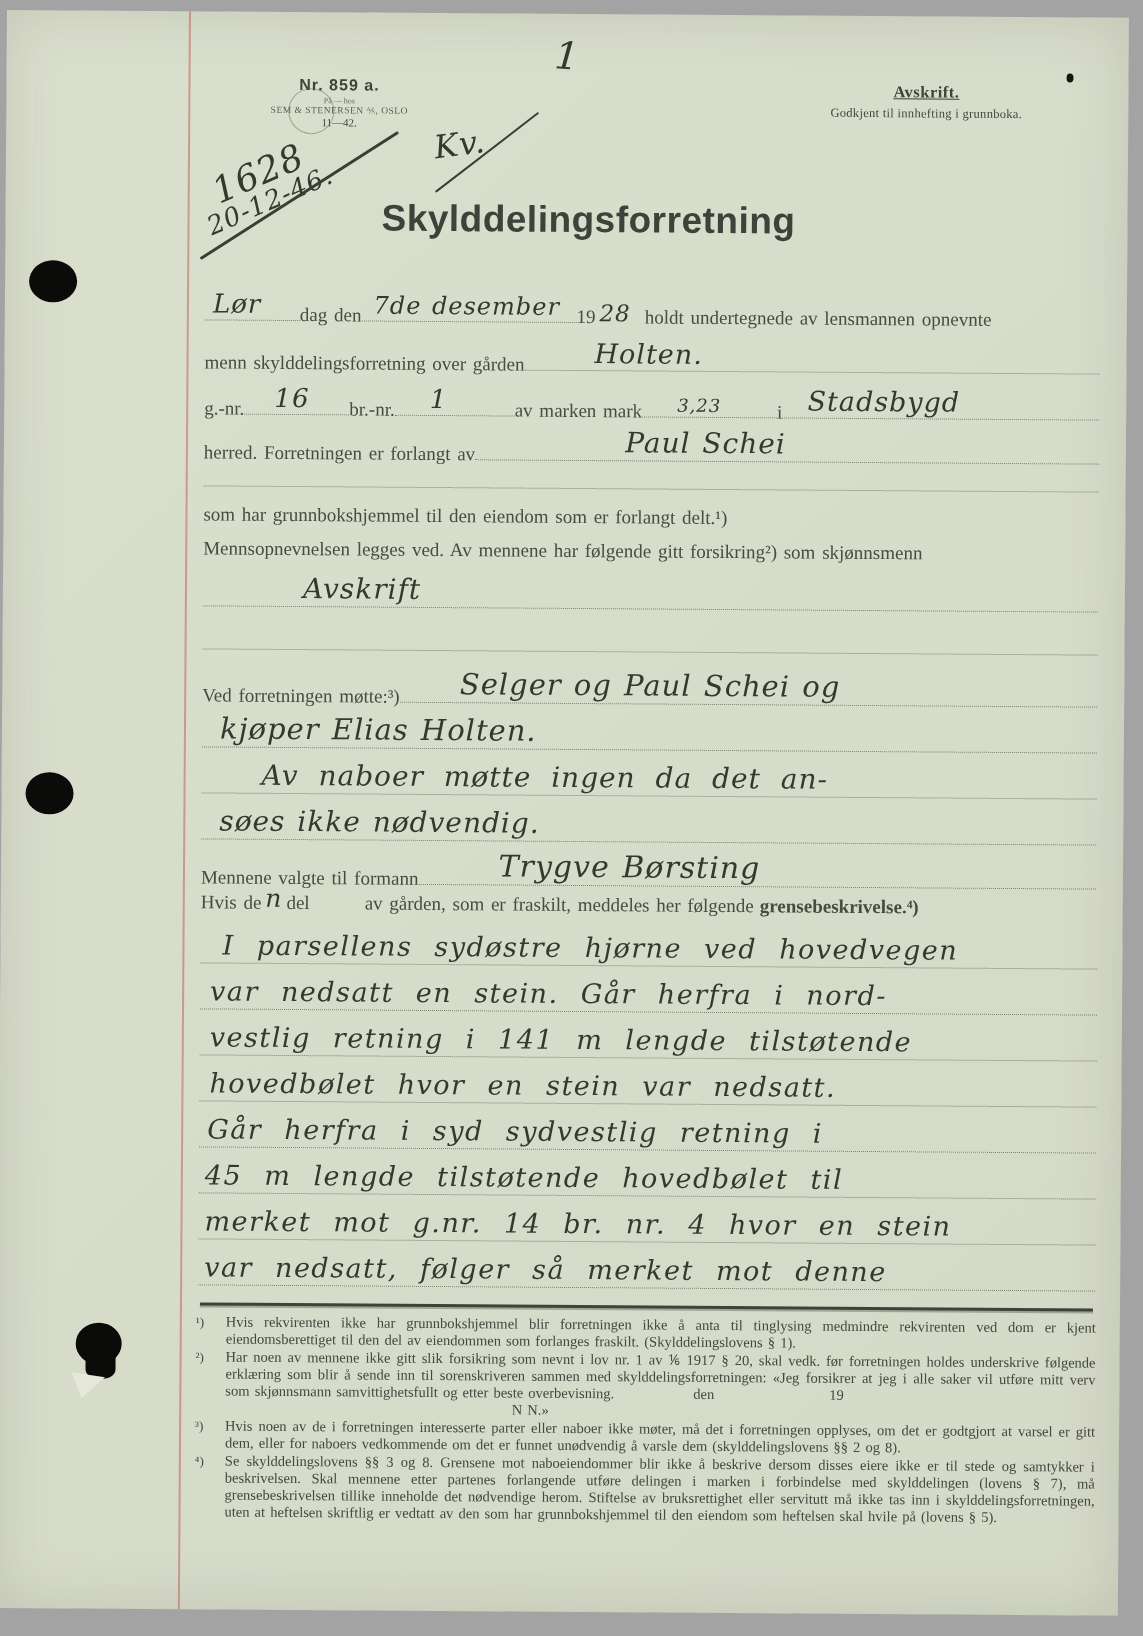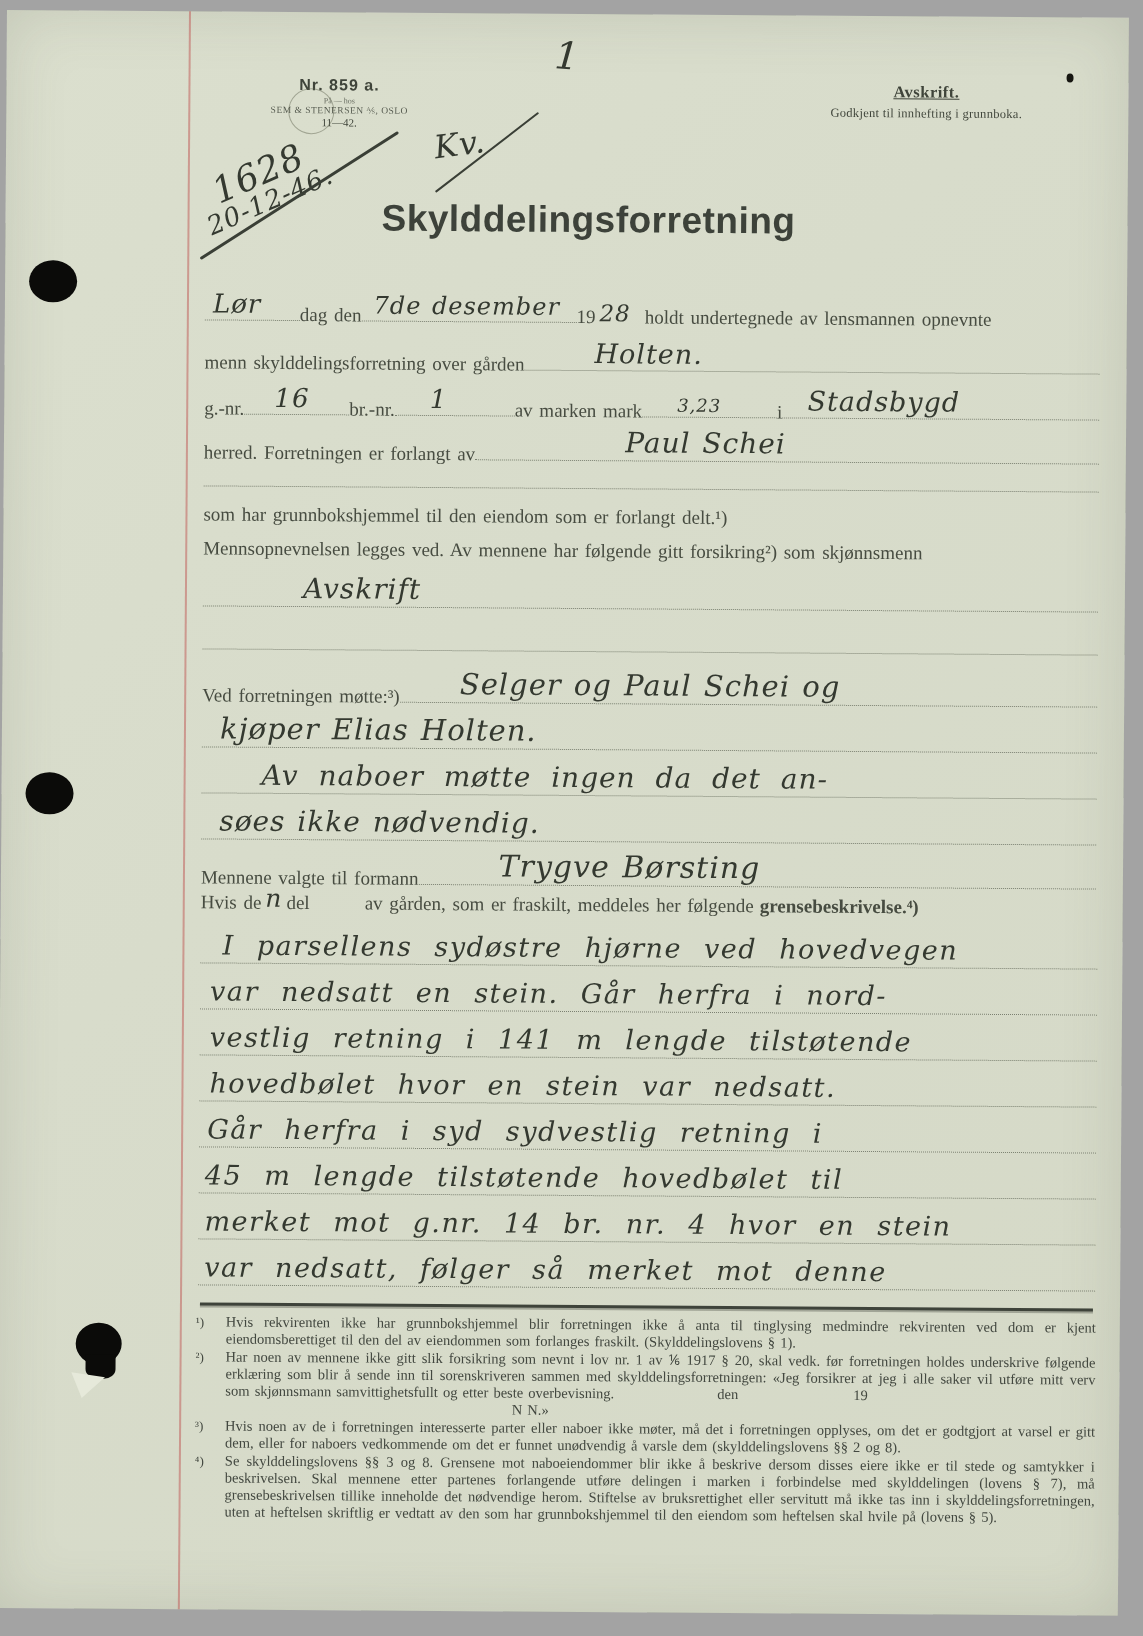--- a/index.html
+++ b/index.html
@@ -55,21 +55,21 @@
   .desc-row{position:absolute;left:200px;width:897px;height:46px;border-bottom:1.5px dotted #7b8071;}
   .desc-row .hw{position:absolute;bottom:2px;font-size:27px;word-spacing:12px;letter-spacing:1.5px;}
   .divider{position:absolute;left:202px;top:1291px;width:893px;height:3px;background:#3e433a;
            box-shadow:0 2px 0 rgba(62,67,58,.35);}
   
   .footnotes{position:absolute;left:198px;top:1302px;width:900px;color:#434840;font-size:14.5px;
              line-height:17px;}
   .fn{display:flex;align-items:flex-start;margin-bottom:1px;}
   .fn-marker{flex:0 0 30px;font-size:13px;}
   .fn-body{flex:1;text-align:justify;word-spacing:1.5px;}
-  .fn-den{margin-left:98px;}
+  .fn-den{margin-left:74px;}
   .fn-year{margin-left:110px;}
   .fn-nn{text-align:center;margin-right:260px;}
 </style>
 </head>
 <body>
 
 <div id="scan">
   <div id="paper">
     <div class="margin-line"></div>
 

